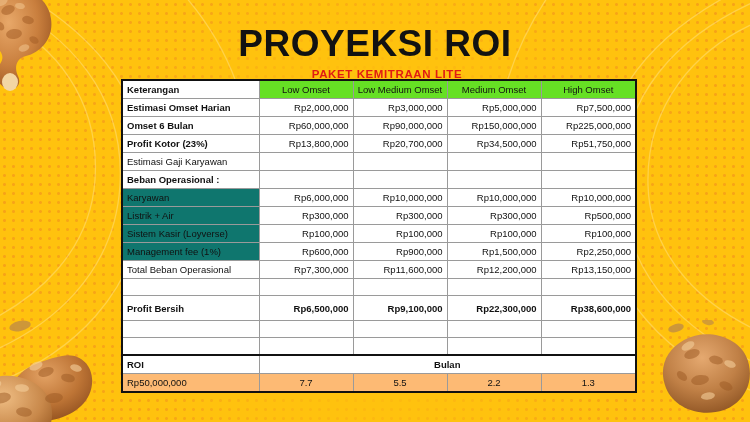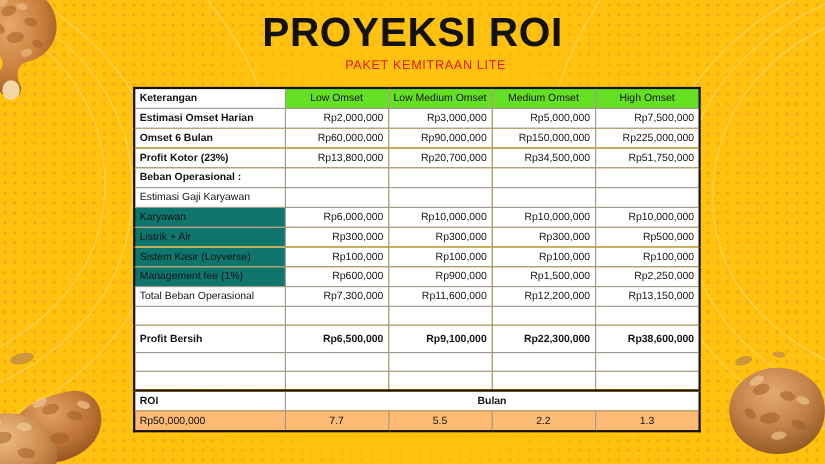--- a/index.html
+++ b/index.html
@@ -18,27 +18,27 @@
     mask-image:radial-gradient(circle at 50% 55%, rgba(0,0,0,0) 0%, rgba(0,0,0,0) 30%, rgba(0,0,0,.85) 62%, rgba(0,0,0,1) 100%);
     opacity:.85;
   }
   .bg-swirls{position:absolute;inset:0;}
   .bg-swirls svg{width:750px;height:422px;display:block;}
 
   .chicken{position:absolute;}
   .chicken svg{display:block;}
 
   
-  .headwrap{position:absolute;top:10px;left:0;width:750px;text-align:center;}
+  .headwrap{position:absolute;top:24px;left:0;width:750px;text-align:center;}
   .title{
     font-size:37px;font-weight:bold;color:#121212;letter-spacing:.5px;
     line-height:40px;margin:0;
   }
   .subtitle{
-    font-size:11.5px;font-weight:normal;color:#E01B14;letter-spacing:.6px;
+    font-size:11.5px;font-weight:bold;color:#E01B14;letter-spacing:.6px;
     line-height:14px;margin:3px 0 0 0;padding-left:24px;
   }
 
   
   .tablewrap{position:absolute;left:121px;top:79px;width:514px;}
   table{border-collapse:collapse;width:514px;table-layout:fixed;}
   td,th{
     font-size:9.5px;color:#111;padding:1px 4px;height:15px;
     border:1px solid #9a9a9a;background:#ffffff;
     white-space:nowrap;overflow:hidden;
@@ -217,29 +217,29 @@
 
       <tr>
         <td class="lbl-b outer-l">Profit Kotor (23%)</td>
         <td class="num">Rp13,800,000</td>
         <td class="num">Rp20,700,000</td>
         <td class="num">Rp34,500,000</td>
         <td class="num outer-r">Rp51,750,000</td>
       </tr>
 
       <tr>
+        <td class="lbl outer-l">Estimasi Gaji Karyawan</td>
+        <td class="num"></td>
+        <td class="num"></td>
+        <td class="num"></td>
+        <td class="num outer-r"></td>
+      </tr>
+
+      <tr>
         <td class="lbl-b outer-l">Beban Operasional :</td>
-        <td class="num"></td>
-        <td class="num"></td>
-        <td class="num"></td>
-        <td class="num outer-r"></td>
-      </tr>
-
-      <tr>
-        <td class="lbl outer-l">Estimasi Gaji Karyawan</td>
         <td class="num"></td>
         <td class="num"></td>
         <td class="num"></td>
         <td class="num outer-r"></td>
       </tr>
 
       <tr>
         <td class="lbl tint outer-l">Karyawan</td>
         <td class="num">Rp6,000,000</td>
         <td class="num">Rp10,000,000</td>

